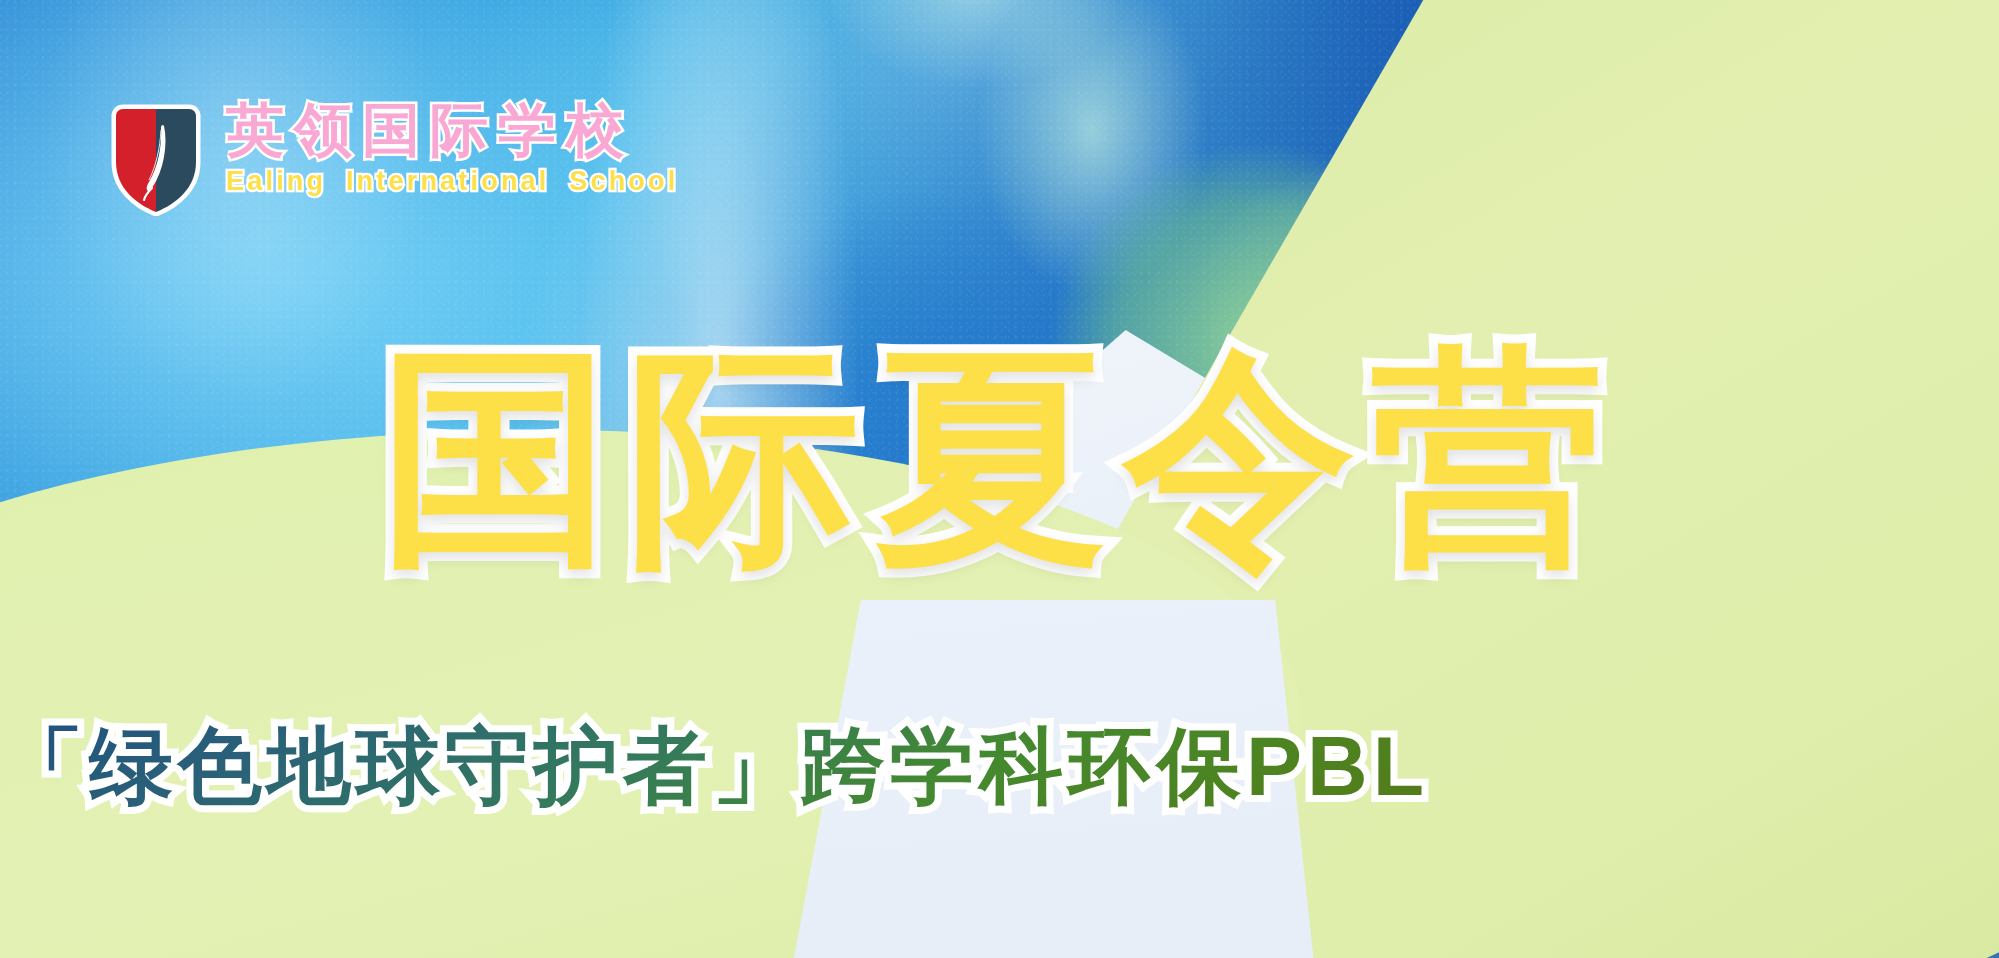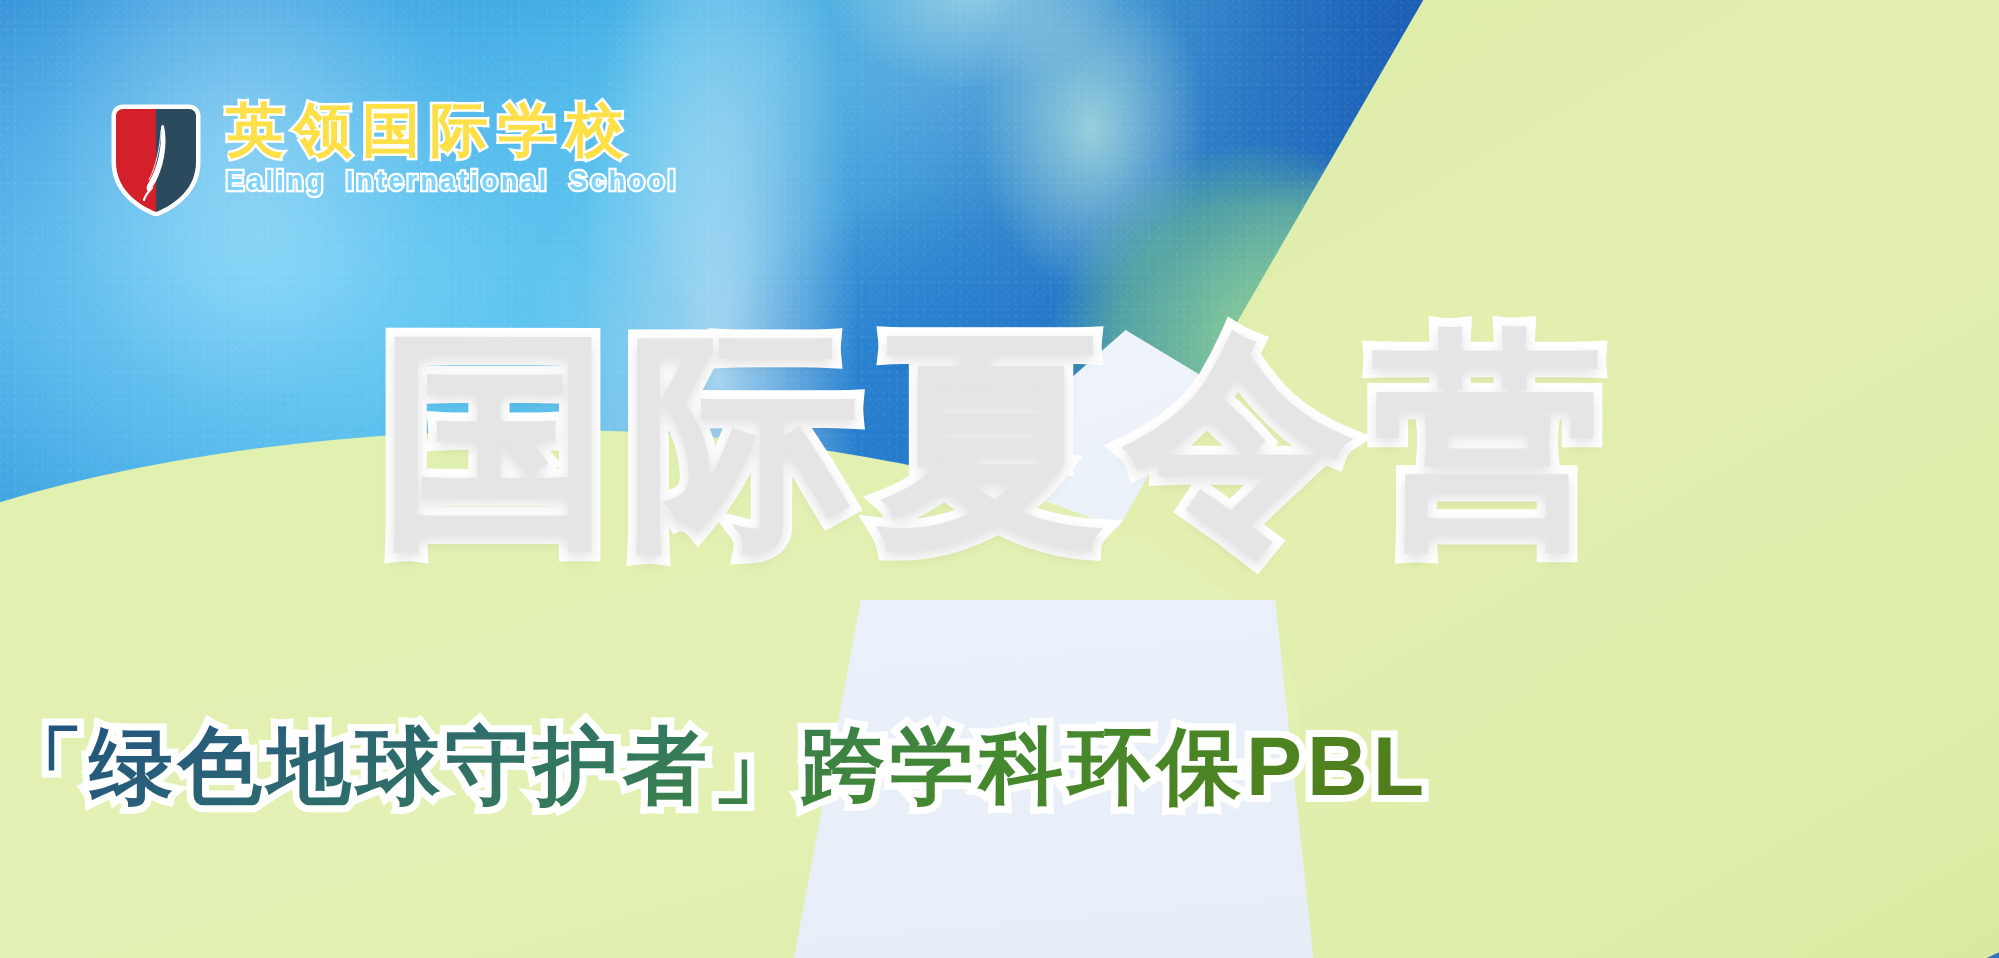--- a/index.html
+++ b/index.html
@@ -158,54 +158,54 @@
 
   #shield-wrap { width:96px; height:112px; flex:0 0 auto; margin-top:4px; }
 
   #logo-text { margin-left:22px; }
 
   .logo-cn {
     font-family:"Liberation Sans", sans-serif;
     font-size:58px;
     font-weight:bold;
     letter-spacing:10px;
-    color:#fde047;
+    color:#f9a8d4;
     line-height:1.05;
     -webkit-text-stroke:5px #ffffff;
     paint-order:stroke fill;
     white-space:nowrap;
   }
 
   .logo-en {
     margin-top:5px;
     font-family:"Liberation Sans", sans-serif;
     font-size:27px;
     font-weight:bold;
     letter-spacing:3.2px;
     word-spacing:9px;
-    color:#7dd3fc;
+    color:#fde047;
     -webkit-text-stroke:4.5px #ffffff;
     paint-order:stroke fill;
     white-space:nowrap;
   }
 
   
 
   #main-title {
     position:absolute;
     left:0; right:0;
     top:344px;
     text-align:center;
     z-index:30;
-    font-family:Liberation Mono, monospace;
+    font-family:Liberation Serif, serif;
     font-size:232px;
     font-weight:bold;
     letter-spacing:16px;
     line-height:1;
-    color:#e5e5e5;
+    color:#fde047;
     -webkit-text-stroke:18px #ffffff;
     paint-order:stroke fill;
     white-space:nowrap;
     text-shadow:0 6px 14px rgba(0,0,0,.12);
   }
 
   
 
   #subtitle {
     position:absolute;

